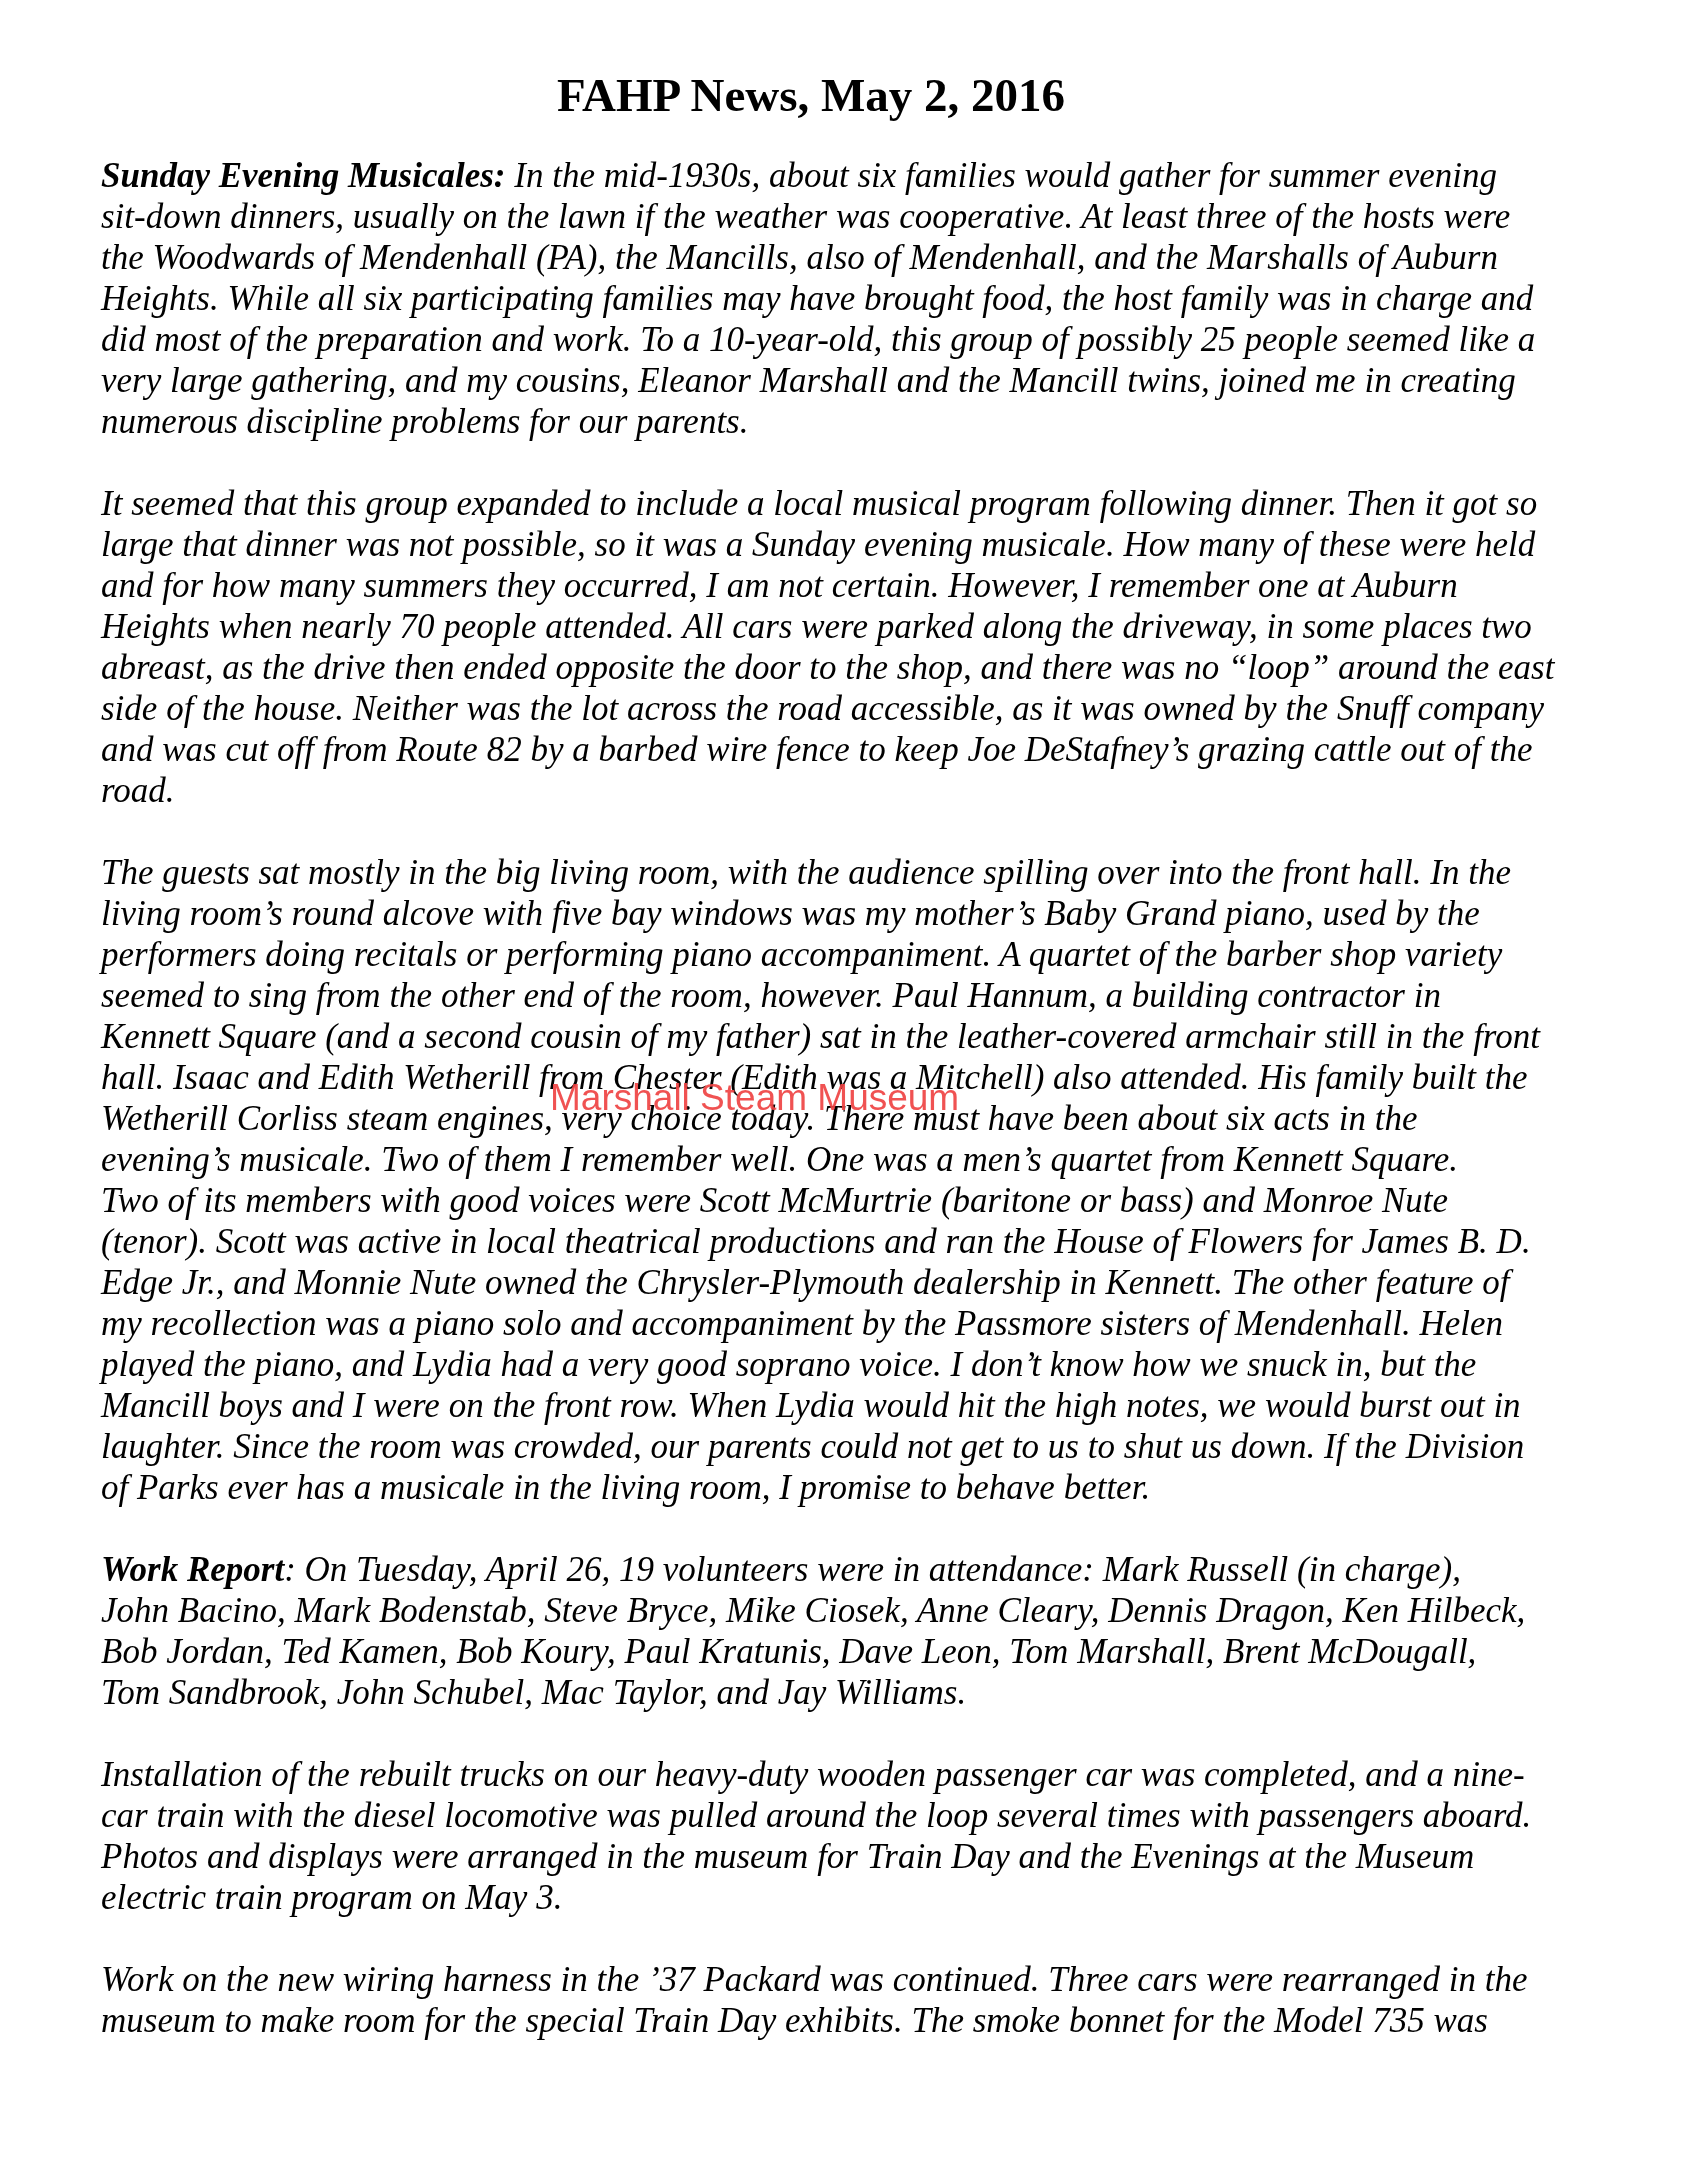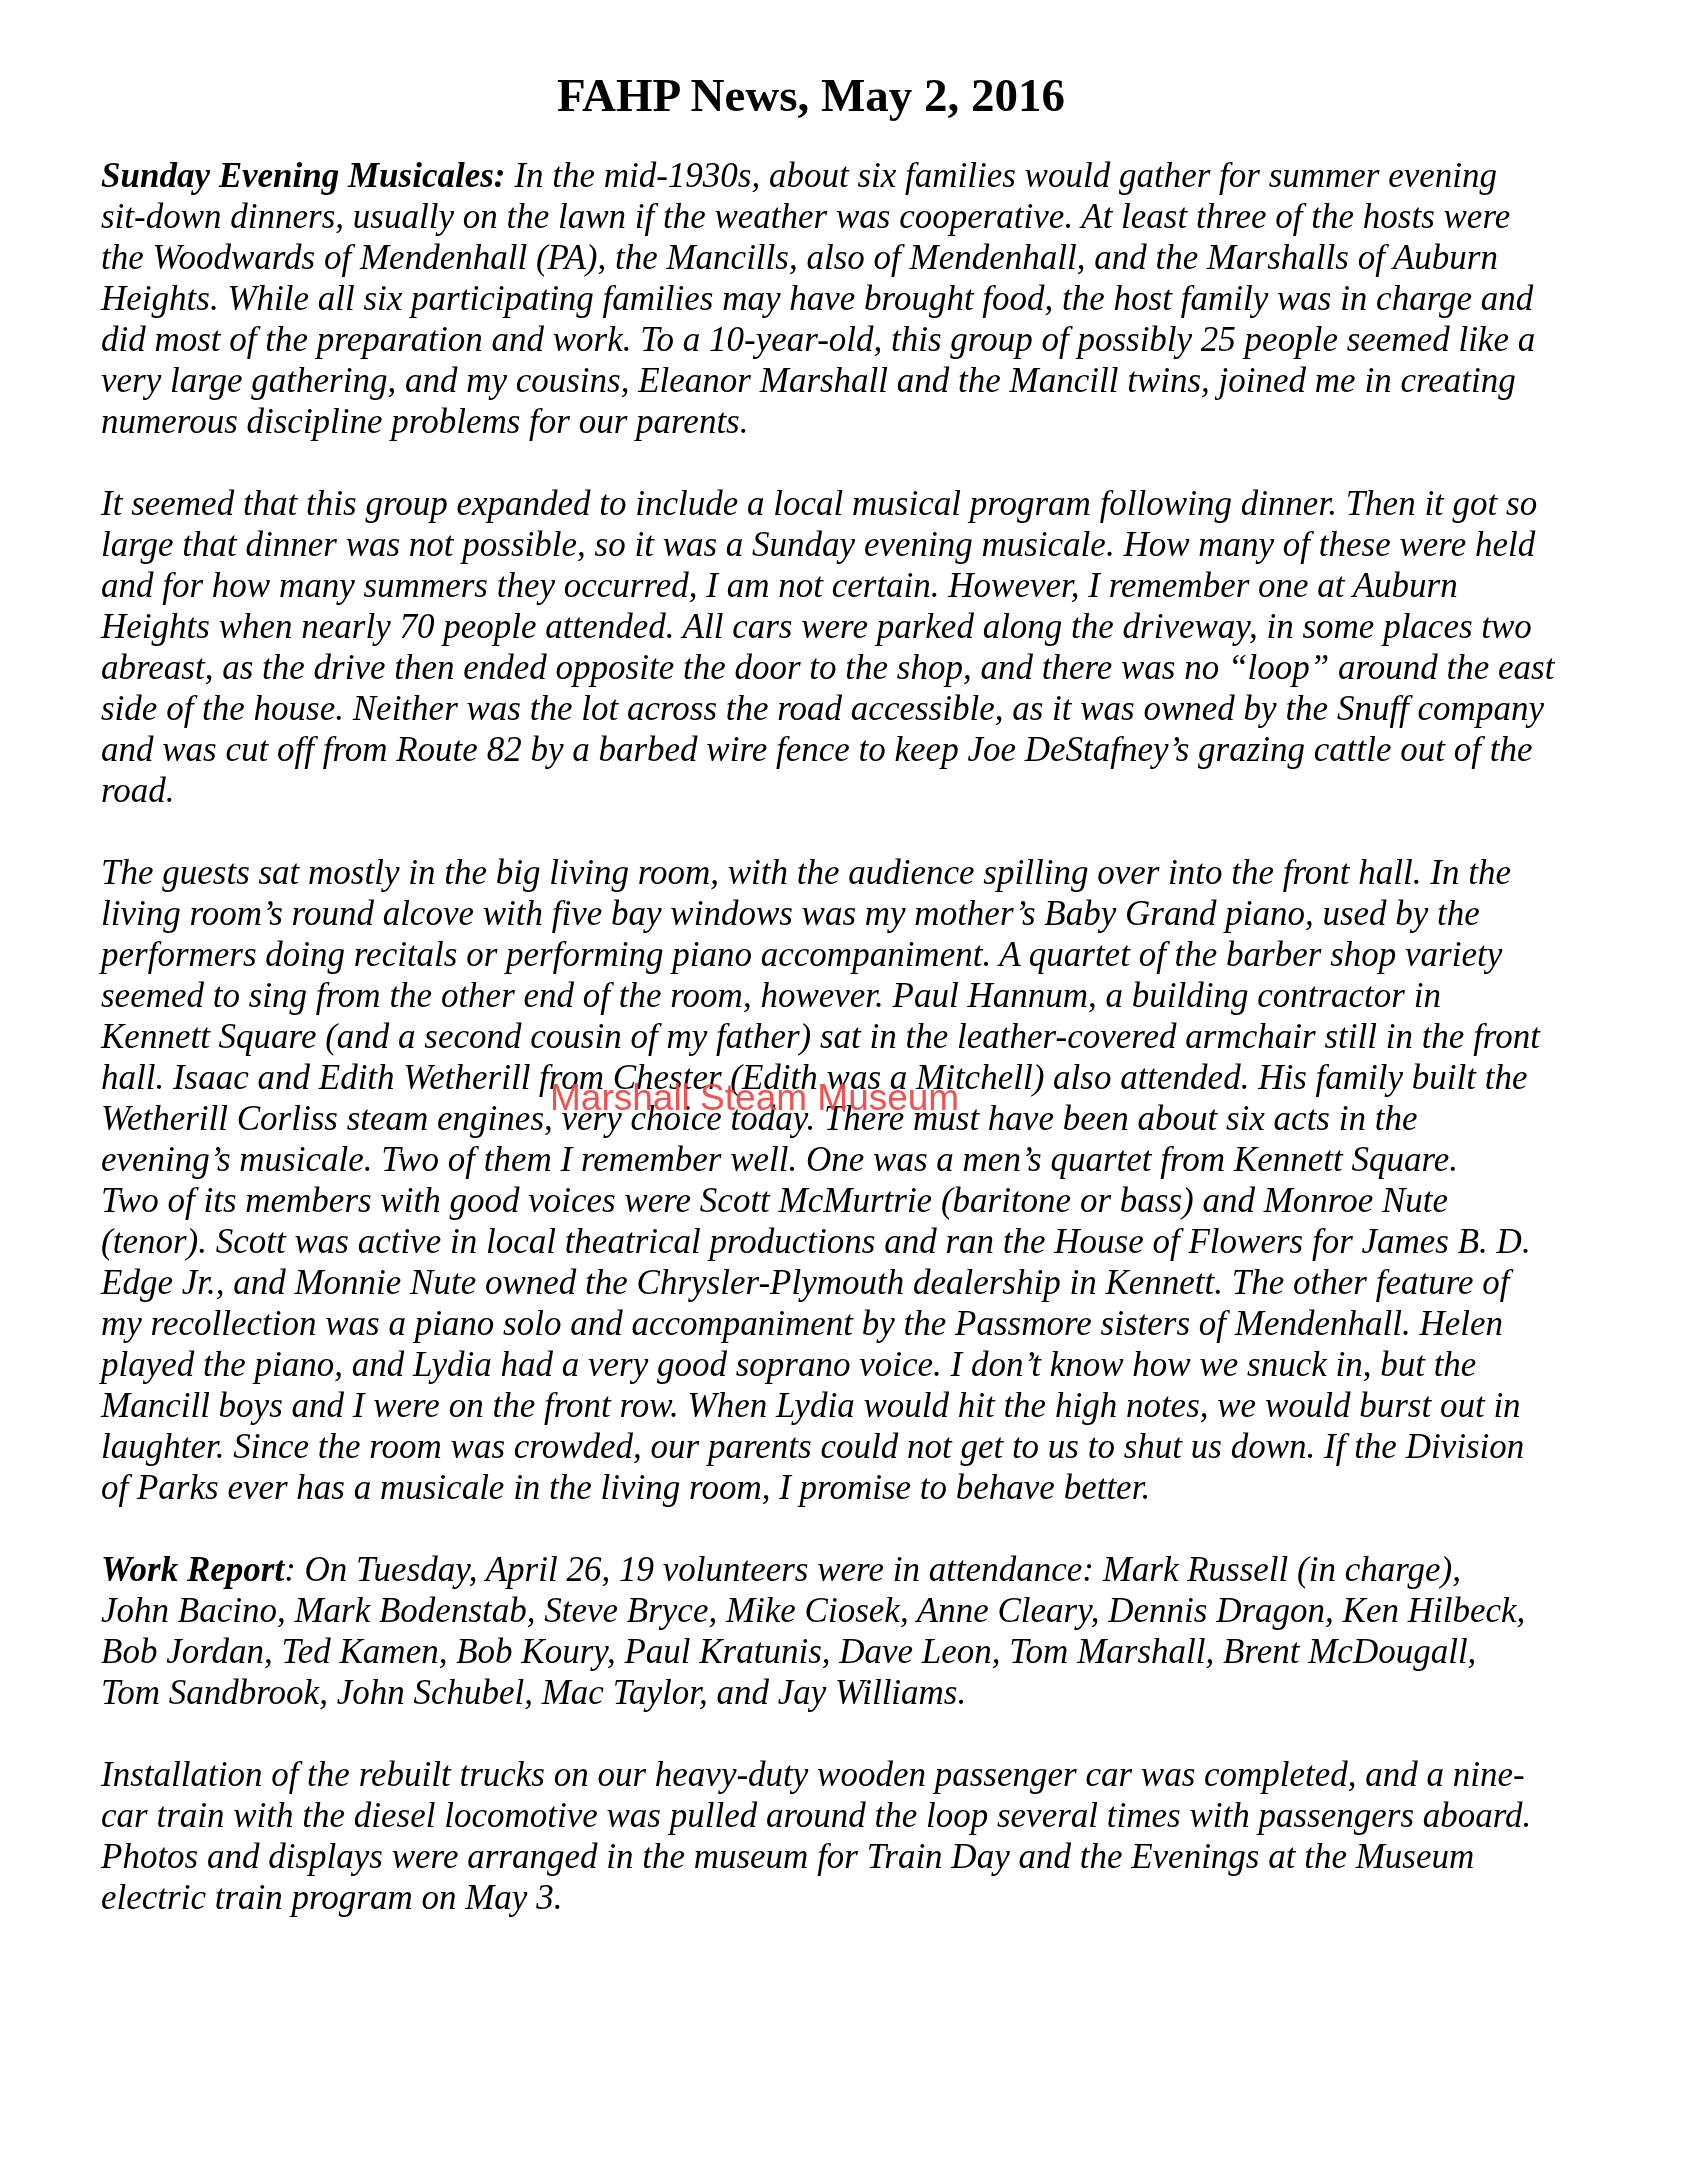--- a/index.html
+++ b/index.html
@@ -121,18 +121,22 @@
       <span class="line">Tom Sandbrook, John Schubel, Mac Taylor, and Jay Williams.</span>
     </p>
 
     <p class="para">
       <span class="line">Installation of the rebuilt trucks on our heavy-duty wooden passenger car was completed, and a nine-</span>
       <span class="line">car train with the diesel locomotive was pulled around the loop several times with passengers aboard.</span>
       <span class="line">Photos and displays were arranged in the museum for Train Day and the Evenings at the Museum</span>
       <span class="line">electric train program on May 3.</span>
     </p>
 
+    <p class="para">
+      <span class="line">Work on the new wiring harness in the ’37 Packard was continued. Three cars were rearranged in the</span>
+      <span class="line">museum to make room for the special Train Day exhibits. The smoke bonnet for the Model 735 was</span>
+    </p>
 
   </div>
 </div>
 
 <div class="watermark">Marshall Steam Museum</div>
 
 
 </body></html>

